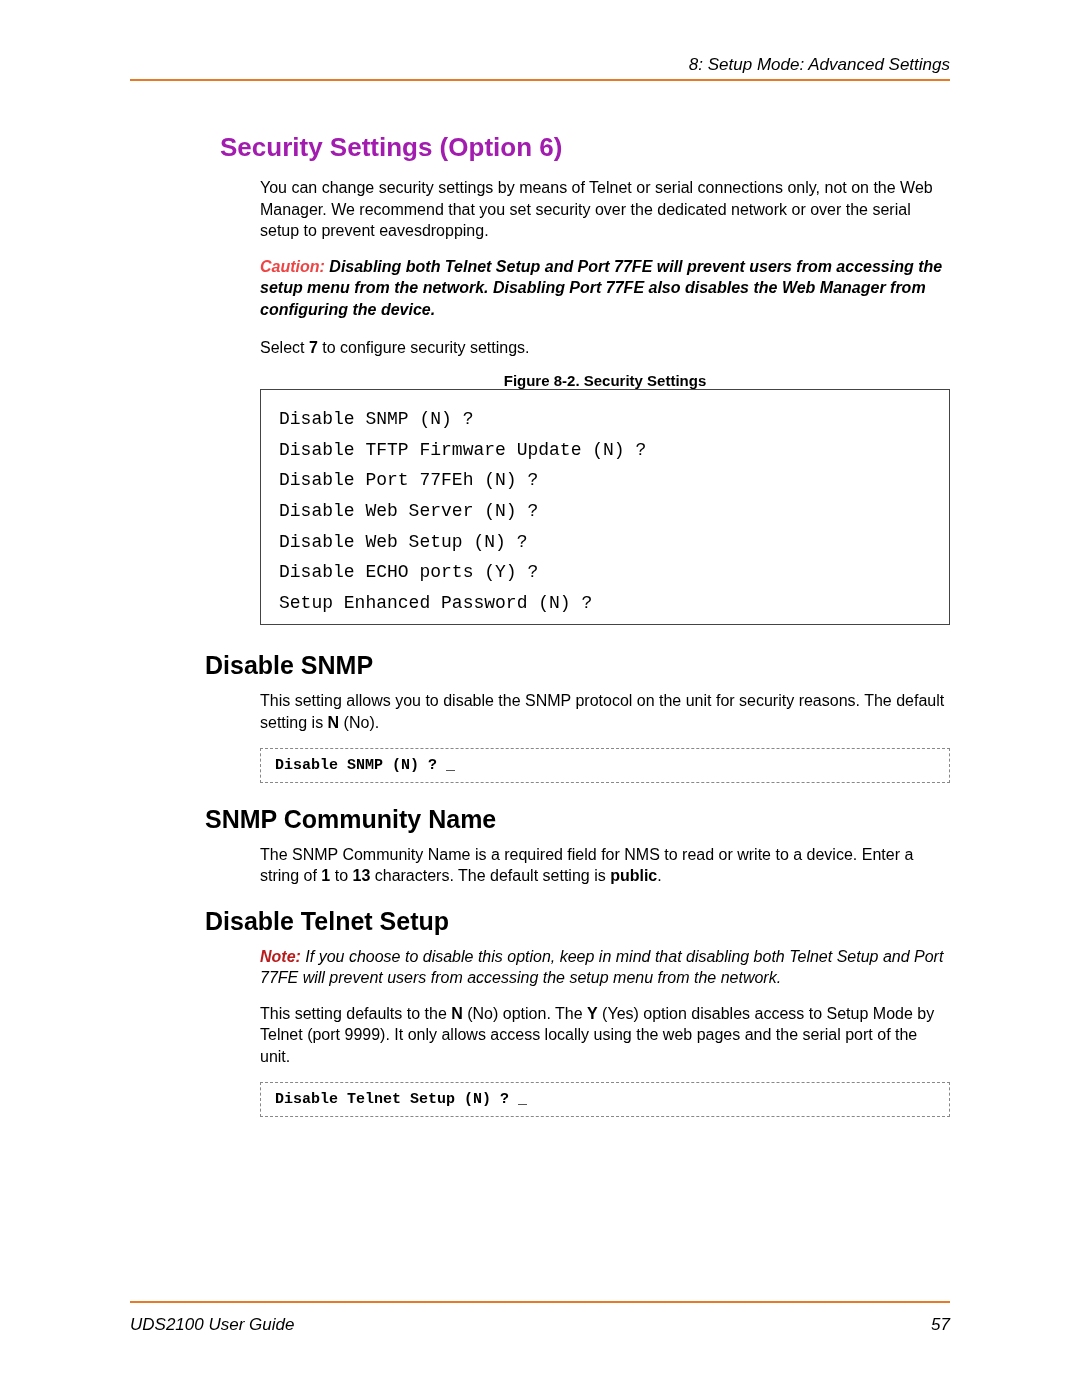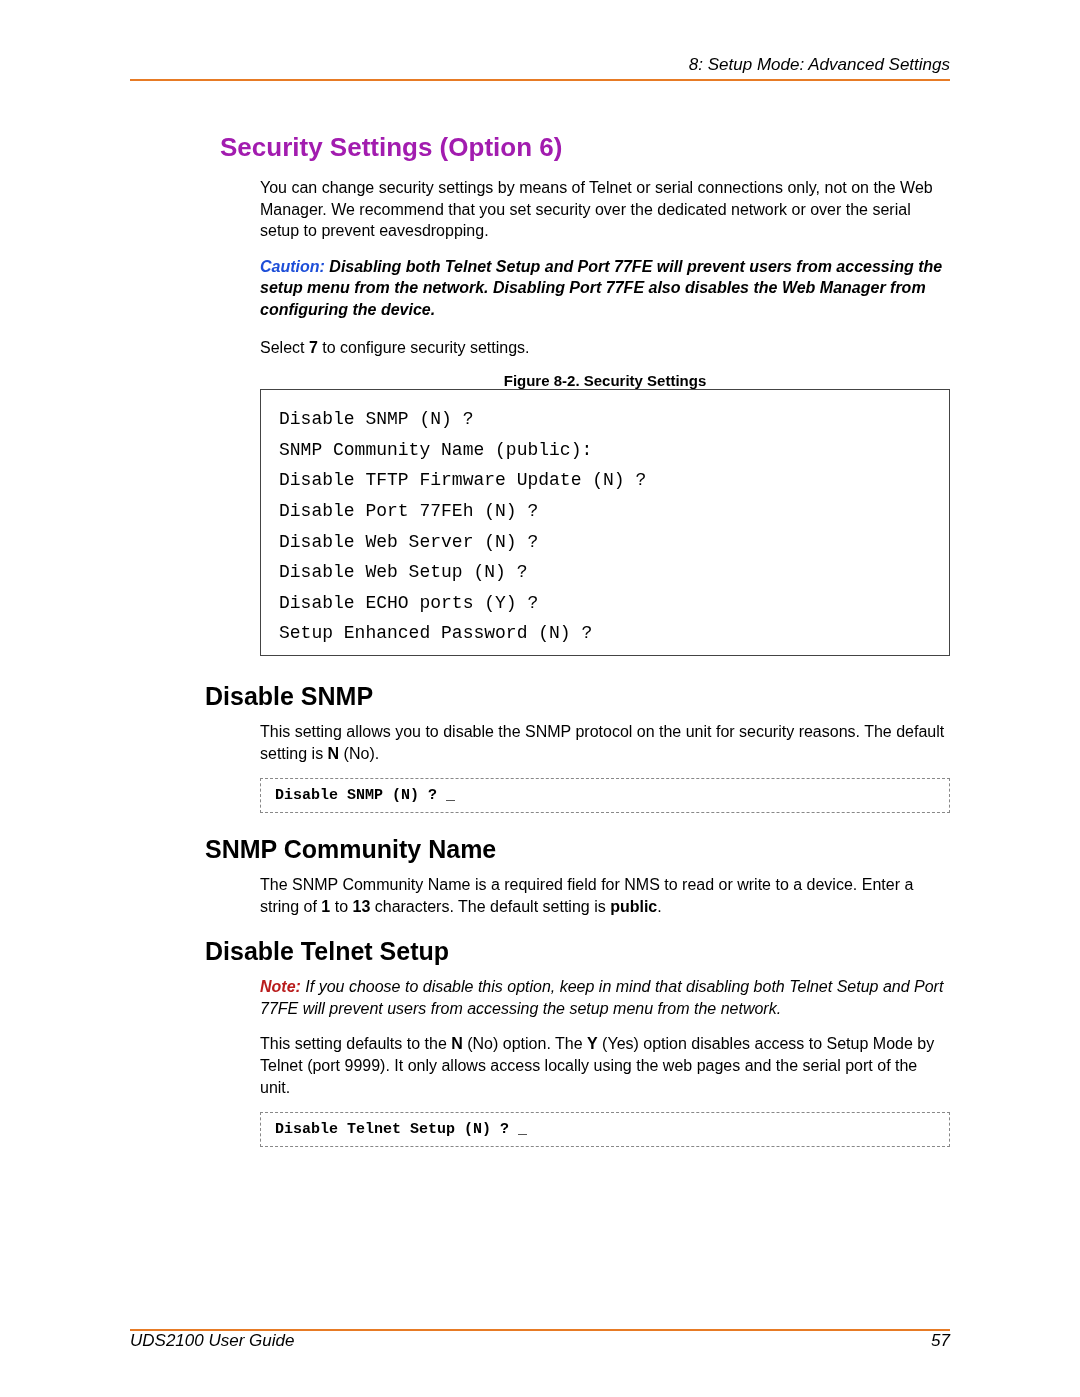--- a/index.html
+++ b/index.html
@@ -38,21 +38,21 @@
     margin: 0 0 14px 0;
     line-height: 1.35;
     font-size: 16px;
   }
   .caution-block {
     font-style: italic;
     font-weight: bold;
     margin-bottom: 16px;
     line-height: 1.35;
   }
-  .caution-label { color: #1d4ed8; }
+  .caution-label { color: #ef4444; }
   .figure-caption {
     text-align: center;
     font-weight: bold;
     font-size: 15px;
     margin: 4px 0 0 0;
   }
   .figure-box {
     border: 1px solid #444;
     padding: 14px 18px 6px 18px;
     font-family: "Courier New", monospace;
@@ -78,23 +78,23 @@
   .note-block {
     font-style: italic;
     margin-bottom: 14px;
     line-height: 1.35;
   }
   .note-label { color: #b91c1c; font-weight: bold; }
   .footer {
     position: absolute;
     left: 130px;
     right: 130px;
-    bottom: 46px;
+    bottom: 62px;
     border-top: 2px solid #e77b25;
-    padding-top: 0;
+    padding-top: 12px;
     font-style: italic;
     font-size: 17px;
     display: flex;
     justify-content: space-between;
   }
   b { font-weight: bold; }
 </style>
 </head>
 <body>
 
@@ -111,21 +111,20 @@
       <span class="caution-label">Caution:</span><span> Disabling both Telnet Setup and Port 77FE will prevent users from accessing the setup menu from the network. Disabling Port 77FE also disables the Web Manager from configuring the device.</span>
     </p>
 
     <p>
       <span>Select </span><b>7</b><span> to configure security settings.</span>
     </p>
 
     <div class="figure-caption">Figure 8-2. Security Settings</div>
     <div class="figure-box">
       <div>Disable SNMP (N) ?</div>
-      <div>SNMP Community Name (public):</div>
       <div>Disable TFTP Firmware Update (N) ?</div>
       <div>Disable Port 77FEh (N) ?</div>
       <div>Disable Web Server (N) ?</div>
       <div>Disable Web Setup (N) ?</div>
       <div>Disable ECHO ports (Y) ?</div>
       <div>Setup Enhanced Password (N) ?</div>
     </div>
   </div>
 
   <h2 class="subhead">Disable SNMP</h2>

